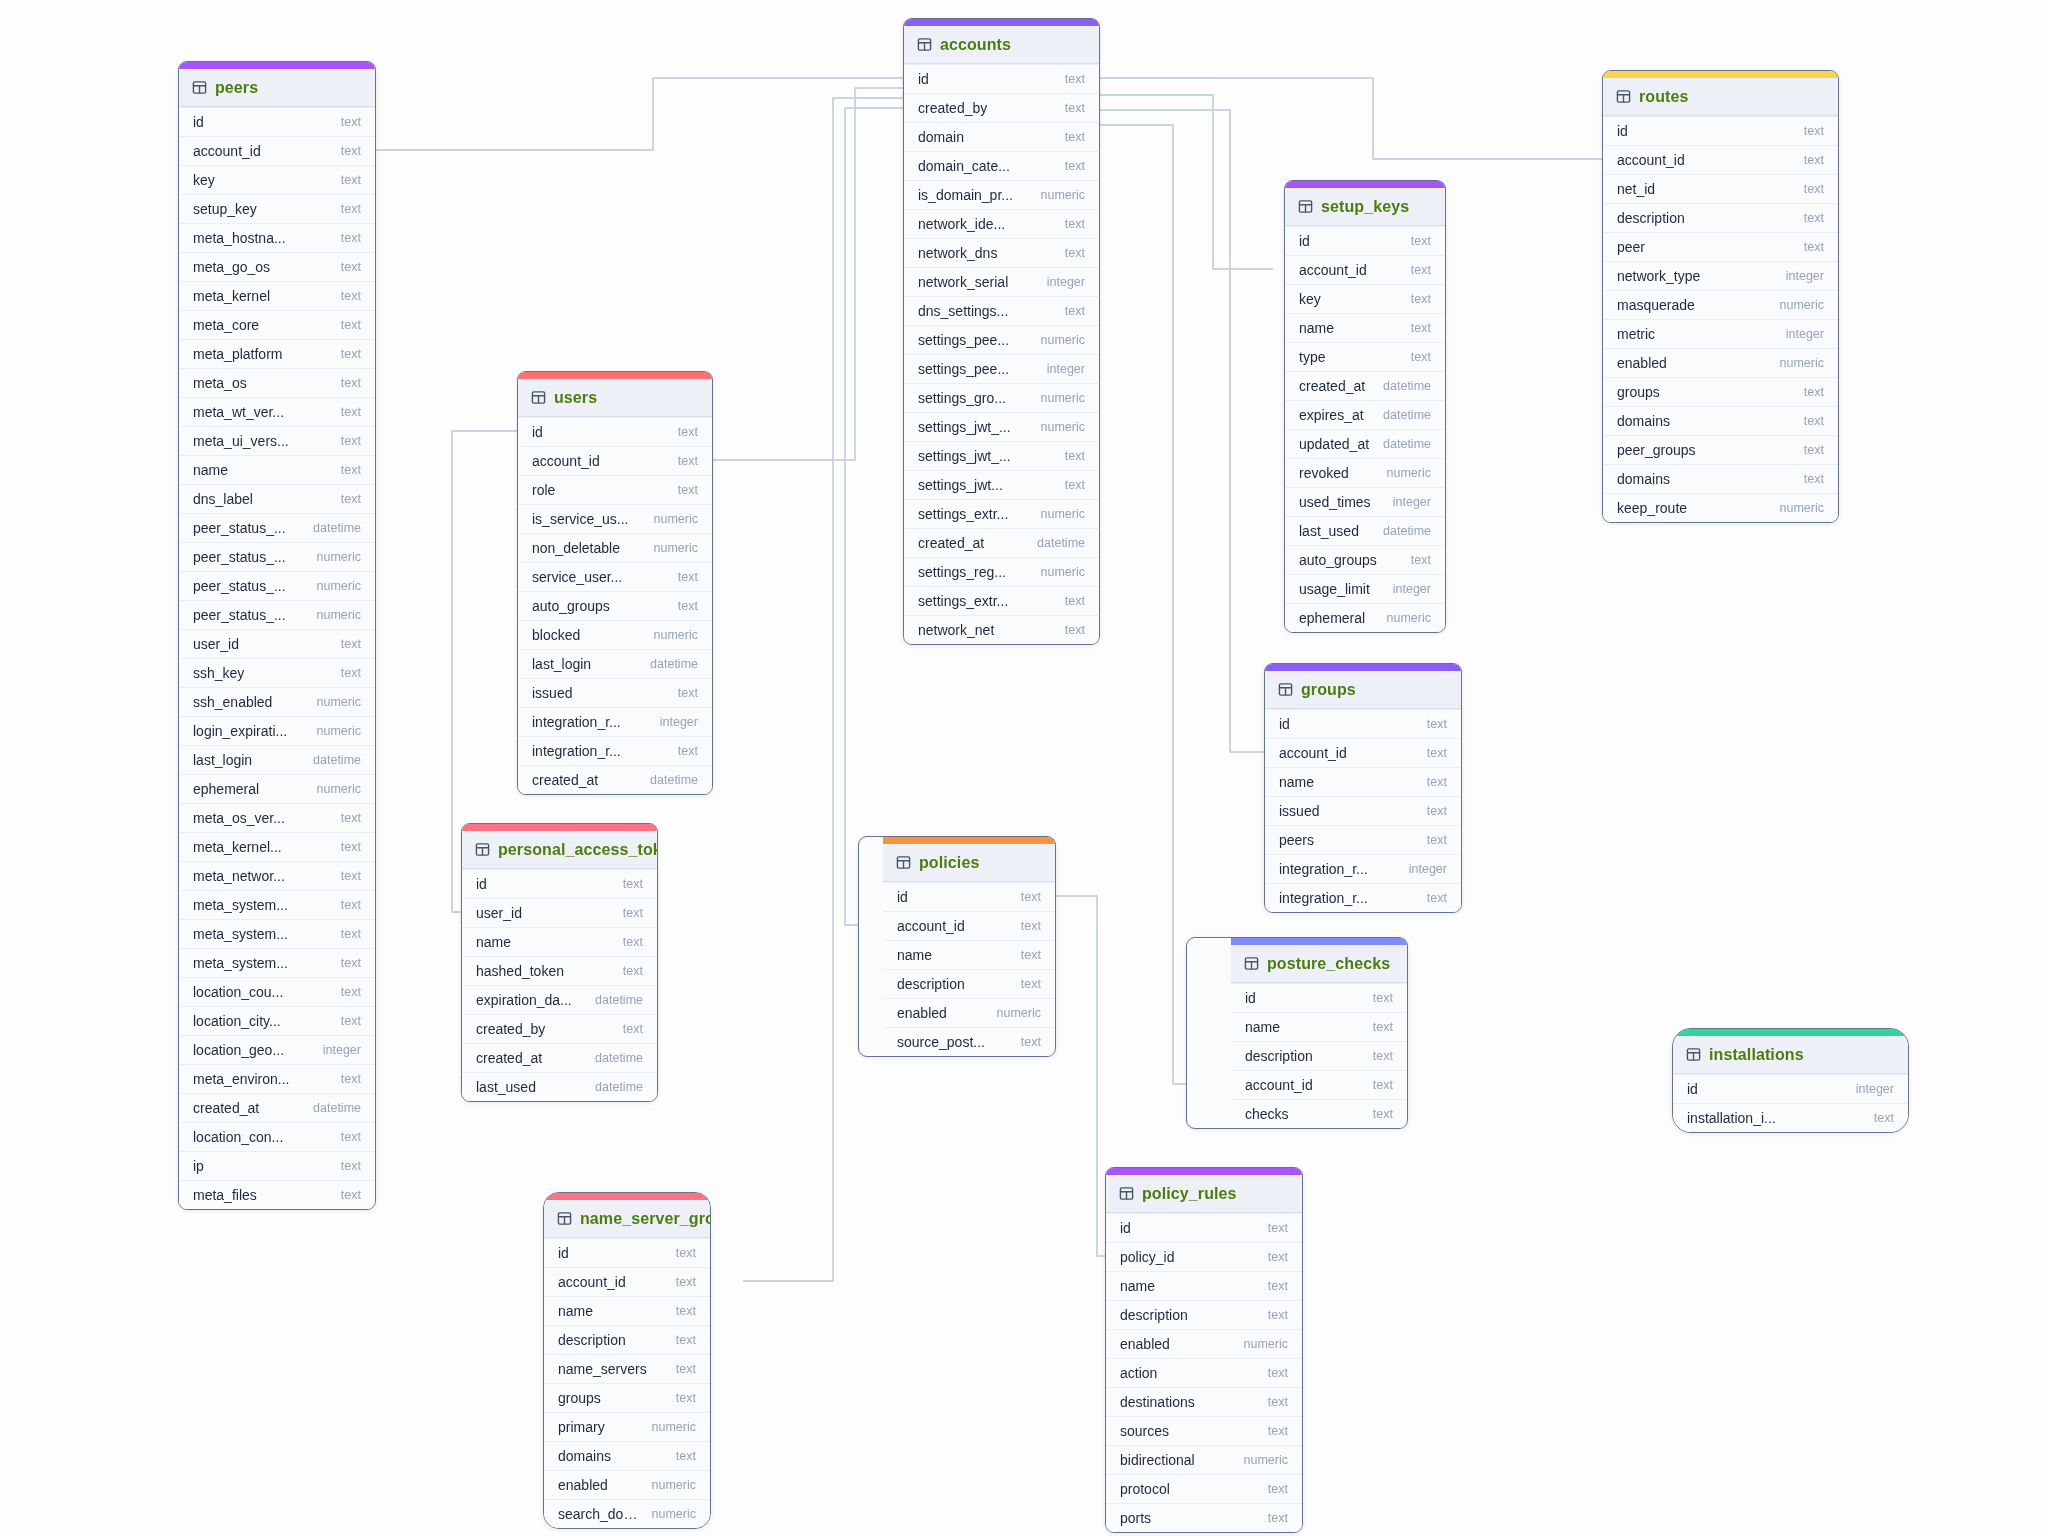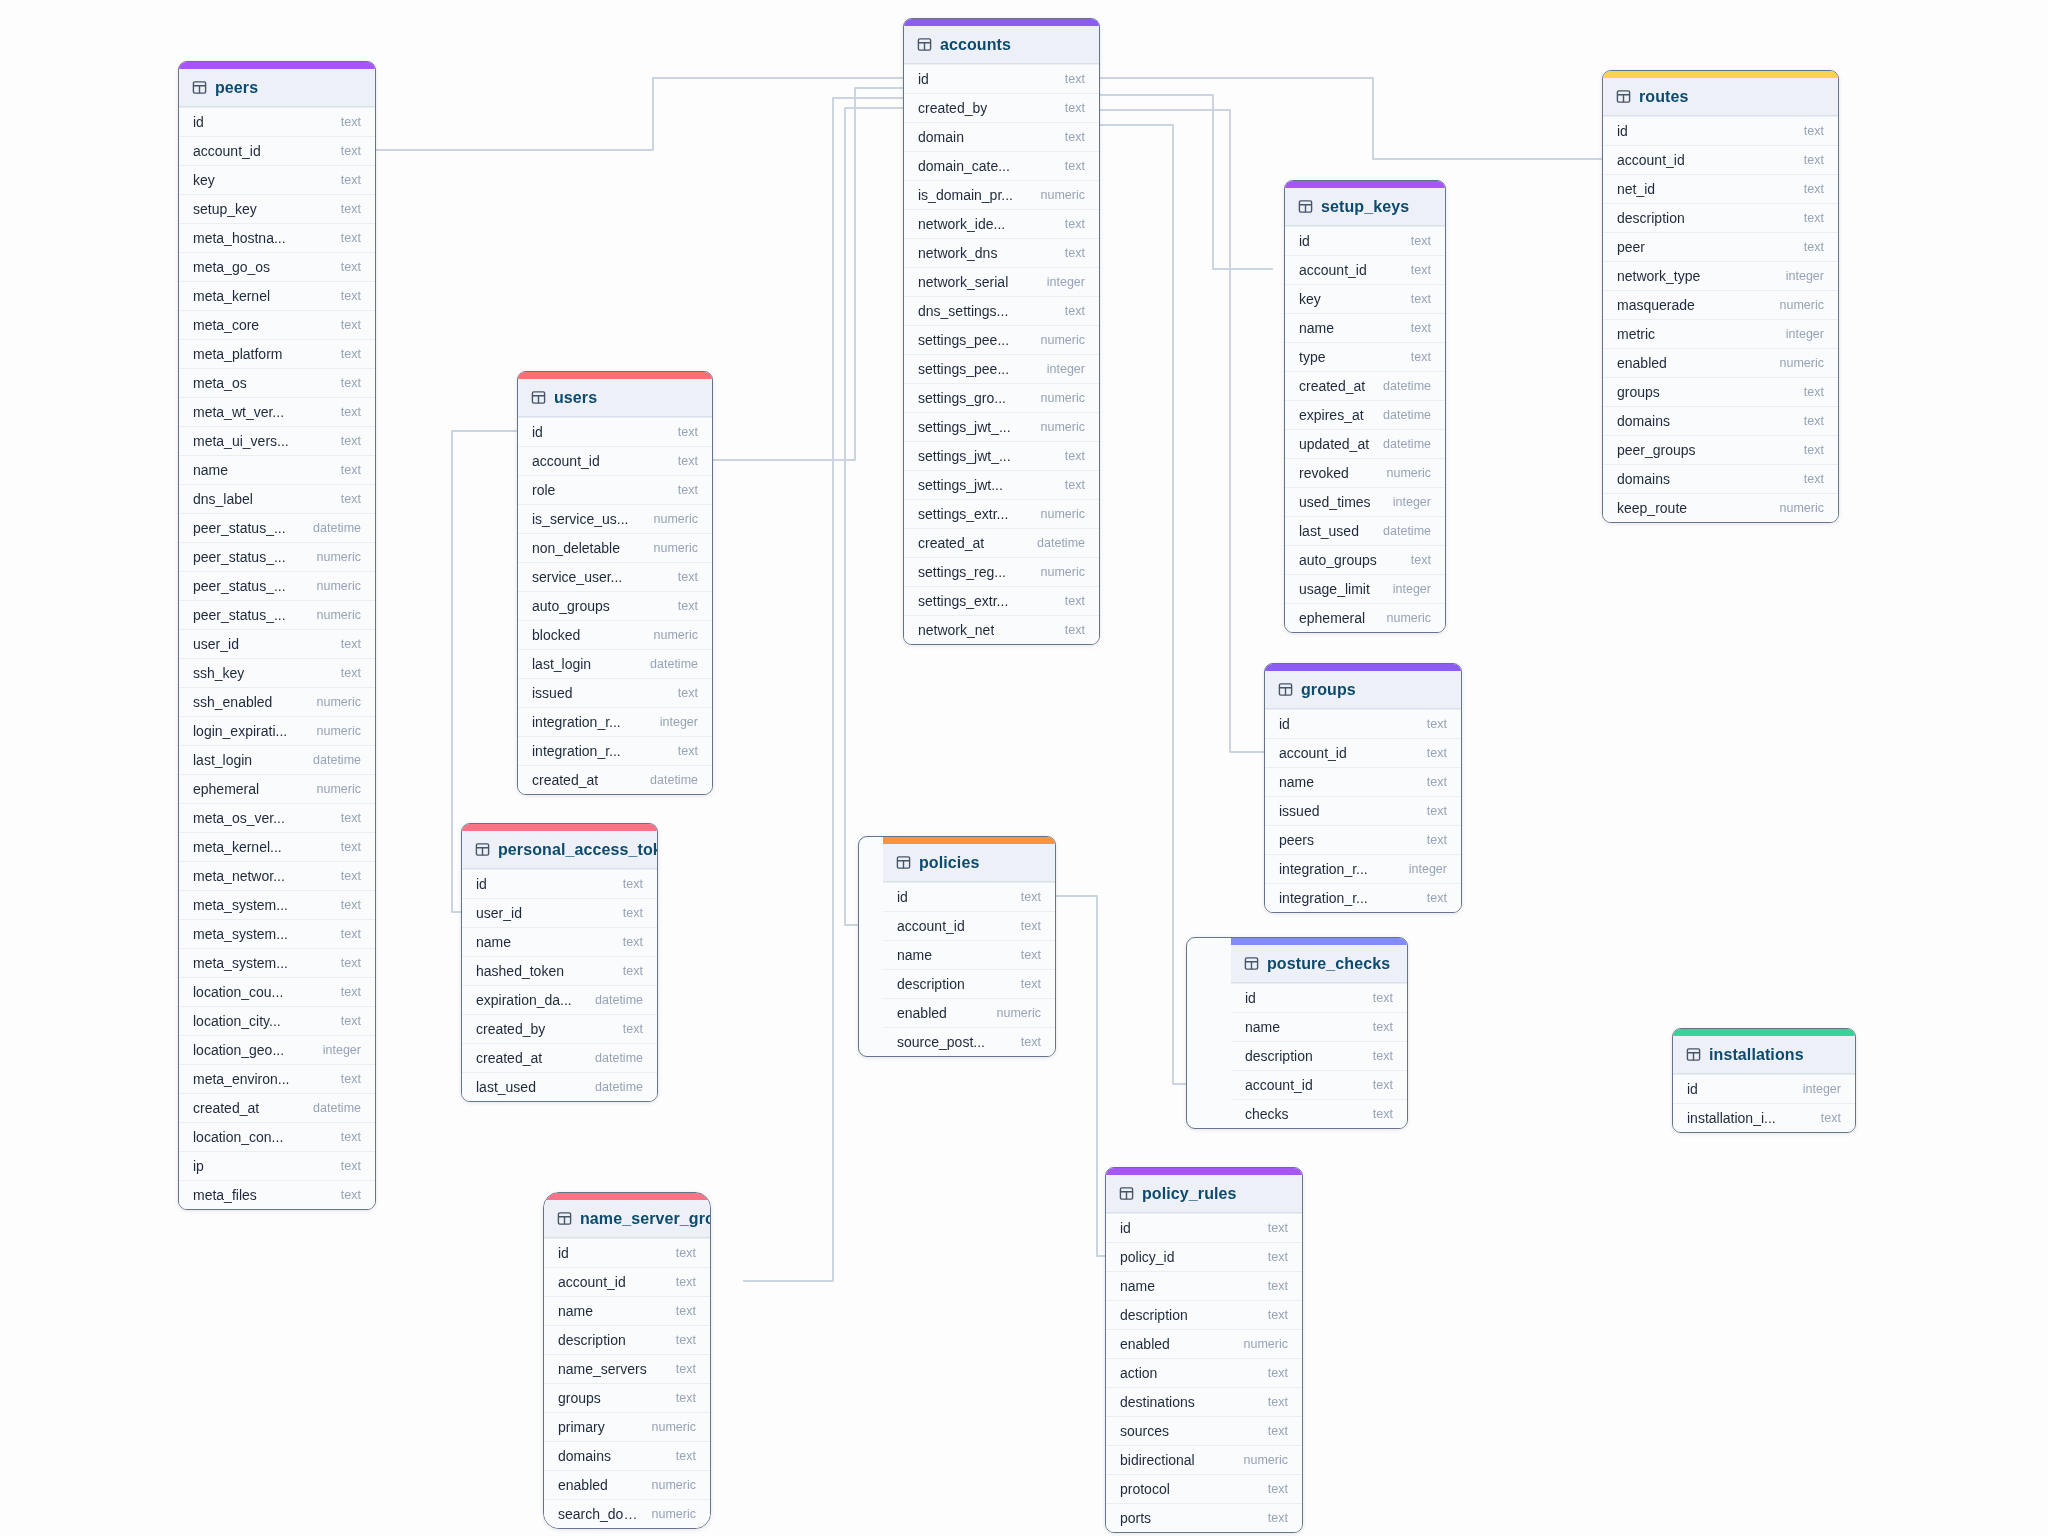--- a/index.html
+++ b/index.html
@@ -7,21 +7,21 @@
   #wires{position:absolute;left:0;top:0;width:2048px;height:1536px;}
   .table{
     position:absolute;background:#fafbfd;border:1.5px solid #64748b;border-radius:9px;
     box-shadow:0 1px 4px rgba(15,23,42,.10);overflow:hidden;box-sizing:border-box;
   }
   .accent{height:7px;width:100%;}
   .thead{
     height:38px;display:flex;align-items:center;gap:8px;padding:0 13px;
     background:#edf1f7;border-bottom:1px solid #d9e0ea;box-sizing:border-box;
   }
-  .tname{font-size:16px;font-weight:bold;color:#0c4a6e;letter-spacing:.1px;}
+  .tname{font-size:16px;font-weight:bold;color:#4d7c0f;letter-spacing:.1px;}
   .ticon{display:flex;align-items:center;}
   .row{
     height:29px;display:flex;align-items:center;justify-content:space-between;
     padding:0 14px;box-sizing:border-box;border-top:1px solid #e9eef4;background:#fafbfd;
   }
   .row:first-of-type{border-top:none;}
   .fname{font-size:14px;color:#1e293b;white-space:nowrap;overflow:hidden;text-overflow:ellipsis;}
   .ftype{font-size:12.5px;color:#97a3b6;padding-left:10px;white-space:nowrap;}
 </style>
 </head>
@@ -749,21 +749,21 @@
       </div>
       <div class="row">
         <span class="fname">domains</span>
         <span class="ftype">text</span>
       </div>
       <div class="row">
         <span class="fname">keep_route</span>
         <span class="ftype">numeric</span>
       </div>
     </div>
-    <div class="table" style="left: 1672px; top: 1028px; width: 184px;">
+    <div class="table" style="left: 1672px; top: 1028px; width: 237px; border-radius: 19px;">
       <div class="accent" style="background: rgb(52, 211, 153);"></div>
       <div class="thead">
         <span class="ticon">
           <svg width="15" height="15" viewBox="0 0 16 16">
             <rect x="1.5" y="2" width="13" height="12" rx="1.5" fill="none" stroke="#475569" stroke-width="1.5"></rect>
             <path d="M1.5 6.2h13M8 6.2V14" stroke="#475569" stroke-width="1.5" fill="none"></path>
           </svg>
         </span>
         <span class="tname">installations</span>
       </div>

